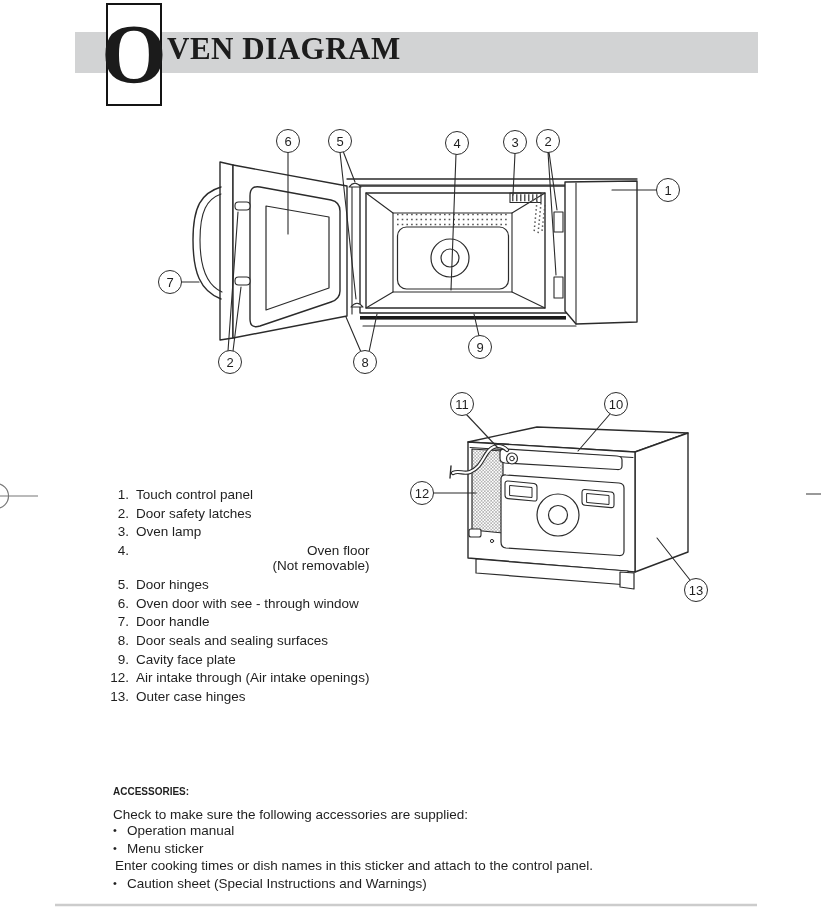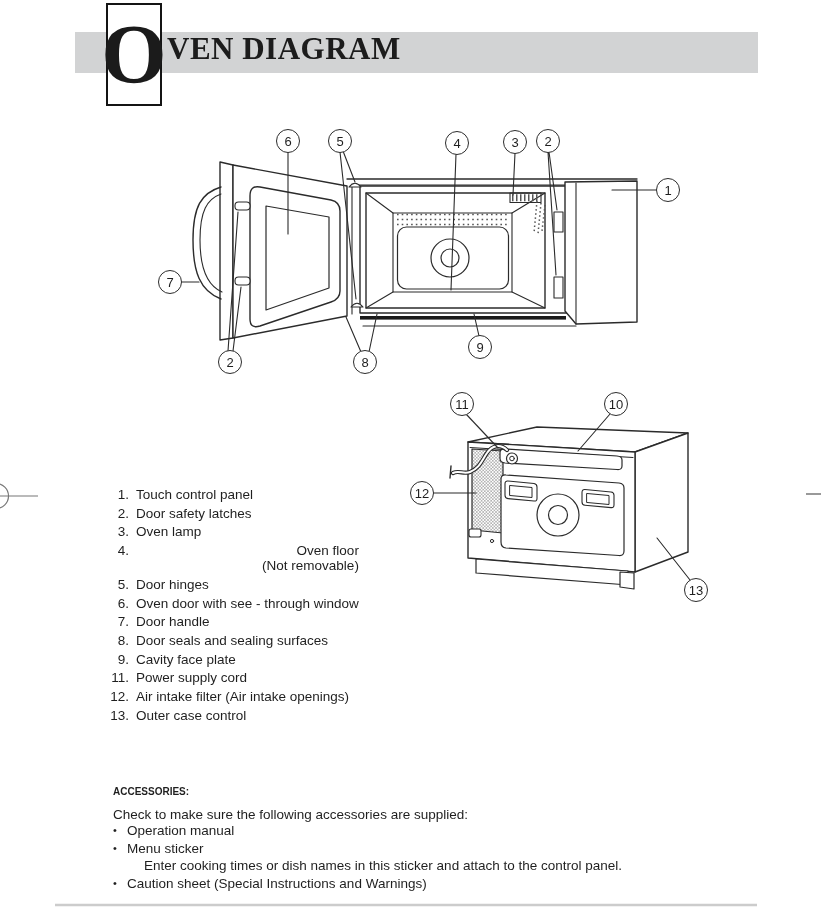--- a/index.html
+++ b/index.html
@@ -32,21 +32,21 @@
   .prow{display:flex;gap:7px;line-height:18.7px;}
   .pnum{width:24px;text-align:right;flex:0 0 auto;}
   .plabel-wrap{flex:1;text-align:right;}
   .pnote{line-height:14px;margin:-2px 0 3px 16px;}
   
   .acc{position:absolute;left:113px;top:786px;z-index:2;font-size:13.5px;}
   .acc-head{font-weight:bold;font-size:10px;margin-bottom:10px;}
   .acc-intro{line-height:15px;}
   .acc-item{display:flex;gap:9px;line-height:17.6px;}
   .bullet{width:5px;flex:0 0 auto;font-size:11px;}
-  .acc-note{margin-left:31px;line-height:17.6px;}
+  .acc-note{margin-left:2px;line-height:17.6px;}
 </style>
 </head>
 <body>
 
 <div class="page">
 
   <div>
     <div class="banner"></div>
     <div class="obox">O</div>
     <div class="title">VEN DIAGRAM</div>
@@ -226,30 +226,26 @@
     </div>
     <div class="prow">
       <span class="pnum">8.</span>
       <span>Door seals and sealing surfaces</span>
     </div>
     <div class="prow">
       <span class="pnum">9.</span>
       <span>Cavity face plate</span>
     </div>
     <div class="prow">
-      <span class="pnum">11.</span>
-      <span>Power supply cord</span>
-    </div>
-    <div class="prow">
       <span class="pnum">12.</span>
-      <span>Air intake filter (Air intake openings)</span>
+      <span>Air intake through (Air intake openings)</span>
     </div>
     <div class="prow">
       <span class="pnum">13.</span>
-      <span>Outer case control</span>
+      <span>Outer case hinges</span>
     </div>
   </div>
 
   <div class="acc">
     <div class="acc-head">ACCESSORIES:</div>
     <div class="acc-intro">Check to make sure the following accessories are supplied:</div>
     <div class="acc-item">
       <span class="bullet">•</span>
       <span>Operation manual</span>
     </div>

